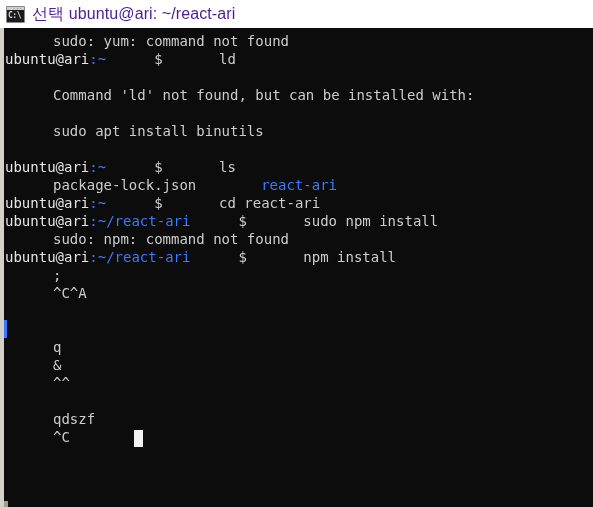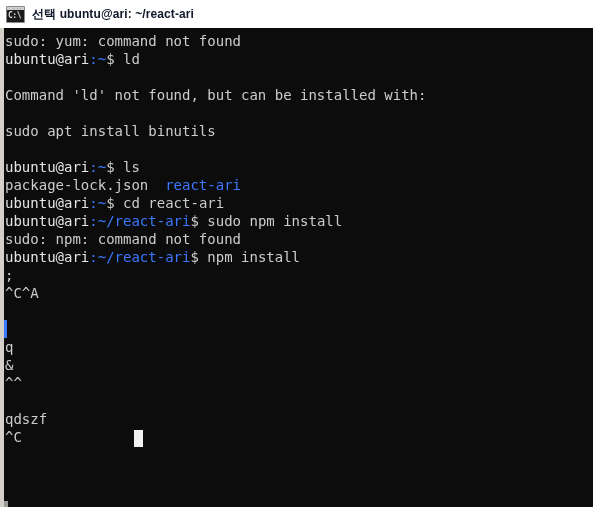--- a/index.html
+++ b/index.html
@@ -65,25 +65,24 @@
     left: 1px; top: 4px;
     color: #d8d8d8;
     font-size: 8px;
     line-height: 9px;
     font-family: "DejaVu Sans Mono", monospace;
     font-weight: bold;
     letter-spacing: -0.5px;
   }
   #title-text {
     font-family: "Liberation Sans", "DejaVu Sans", sans-serif;
-    font-size: 12px;
-    color: #0f172a;
+    font-size: 16px;
+    color: #4c1d95;
     white-space: nowrap;
     letter-spacing: 0.1px;
-    font-weight: bold;
   }
 
   
   #terminal {
     position: absolute;
     left: 0;
     top: 28px;
     width: 593px;
     height: 479px;
     background: #0c0c0c;
@@ -106,21 +105,21 @@
     white-space: pre;
   }
 
   .row {
     height: 18px;
     line-height: 18px;
     white-space: pre;
     font-size: 14px;
   }
 
-  .c-white  { color: #cccccc; }
+  .c-white  { color: #cccccc; padding-left: 48px; }
   .c-green  { color: #e5e5e5; }
   .c-blue   { color: #3b78ff; }
 
   
   #cursor {
     position: absolute;
     left: 130px;
     top: 402px;
     width: 9px;
     height: 17px;

